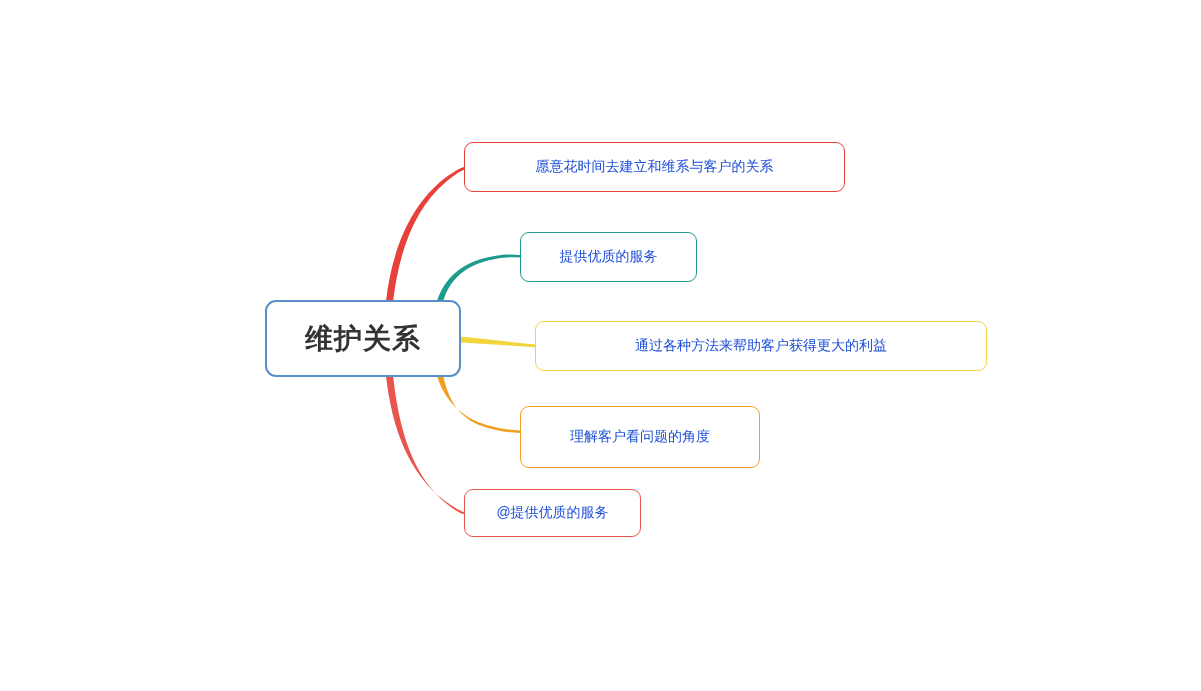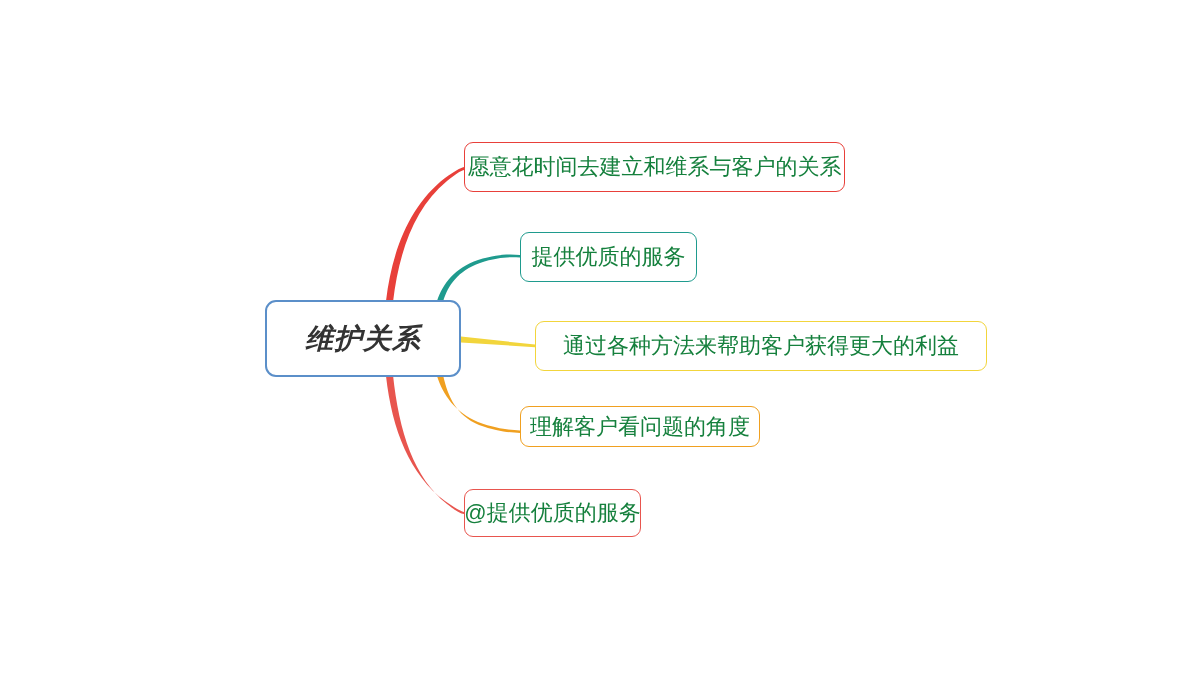--- a/index.html
+++ b/index.html
@@ -38,28 +38,27 @@
     justify-content: center;
     white-space: nowrap;
   }
   .node-central {
     border: 2.5px solid #5b8fc9;
     border-radius: 11px;
     font-size: 28px;
     font-weight: bold;
     color: #333333;
     letter-spacing: 1px;
-    font-style: italic;
   }
   .node-branch {
     border-width: 1.6px;
     border-style: solid;
     border-radius: 9px;
-    font-size: 22px;
-    color: #15803d;
+    font-size: 14px;
+    color: #1d4ed8;
     font-weight: normal;
   }
 </style>
 </head>
 <body style="background: rgb(255, 255, 255);">
 
 <div id="canvas">
 
   <svg class="connector-layer" viewBox="0 0 1201 691" width="1201" height="691" xmlns="http://www.w3.org/2000/svg">
 
@@ -111,21 +110,21 @@
   </div>
 
   <div class="node node-branch" id="branch-node-1" style="left: 520px; top: 232px; width: 177px; height: 50px; border-color: rgb(31, 155, 142);">
     <span>提供优质的服务</span>
   </div>
 
   <div class="node node-branch" id="branch-node-2" style="left: 535px; top: 321px; width: 452px; height: 50px; border-color: rgb(242, 213, 60);">
     <span>通过各种方法来帮助客户获得更大的利益</span>
   </div>
 
-  <div class="node node-branch" id="branch-node-3" style="left: 520px; top: 406px; width: 240px; height: 41px; border-color: rgb(240, 160, 32);">
+  <div class="node node-branch" id="branch-node-3" style="left: 520px; top: 406px; width: 240px; height: 62px; border-color: rgb(240, 160, 32);">
     <span>理解客户看问题的角度</span>
   </div>
 
   <div class="node node-branch" id="branch-node-4" style="left: 464px; top: 489px; width: 177px; height: 48px; border-color: rgb(232, 85, 78);">
     <span>@提供优质的服务</span>
   </div>
 
 </div>
 
 </body></html>

